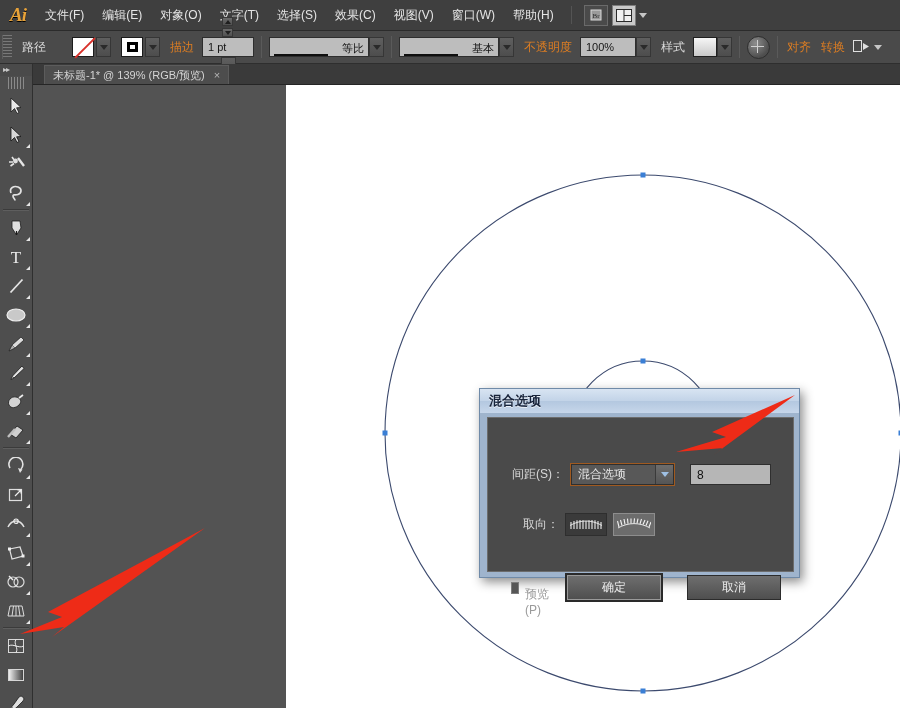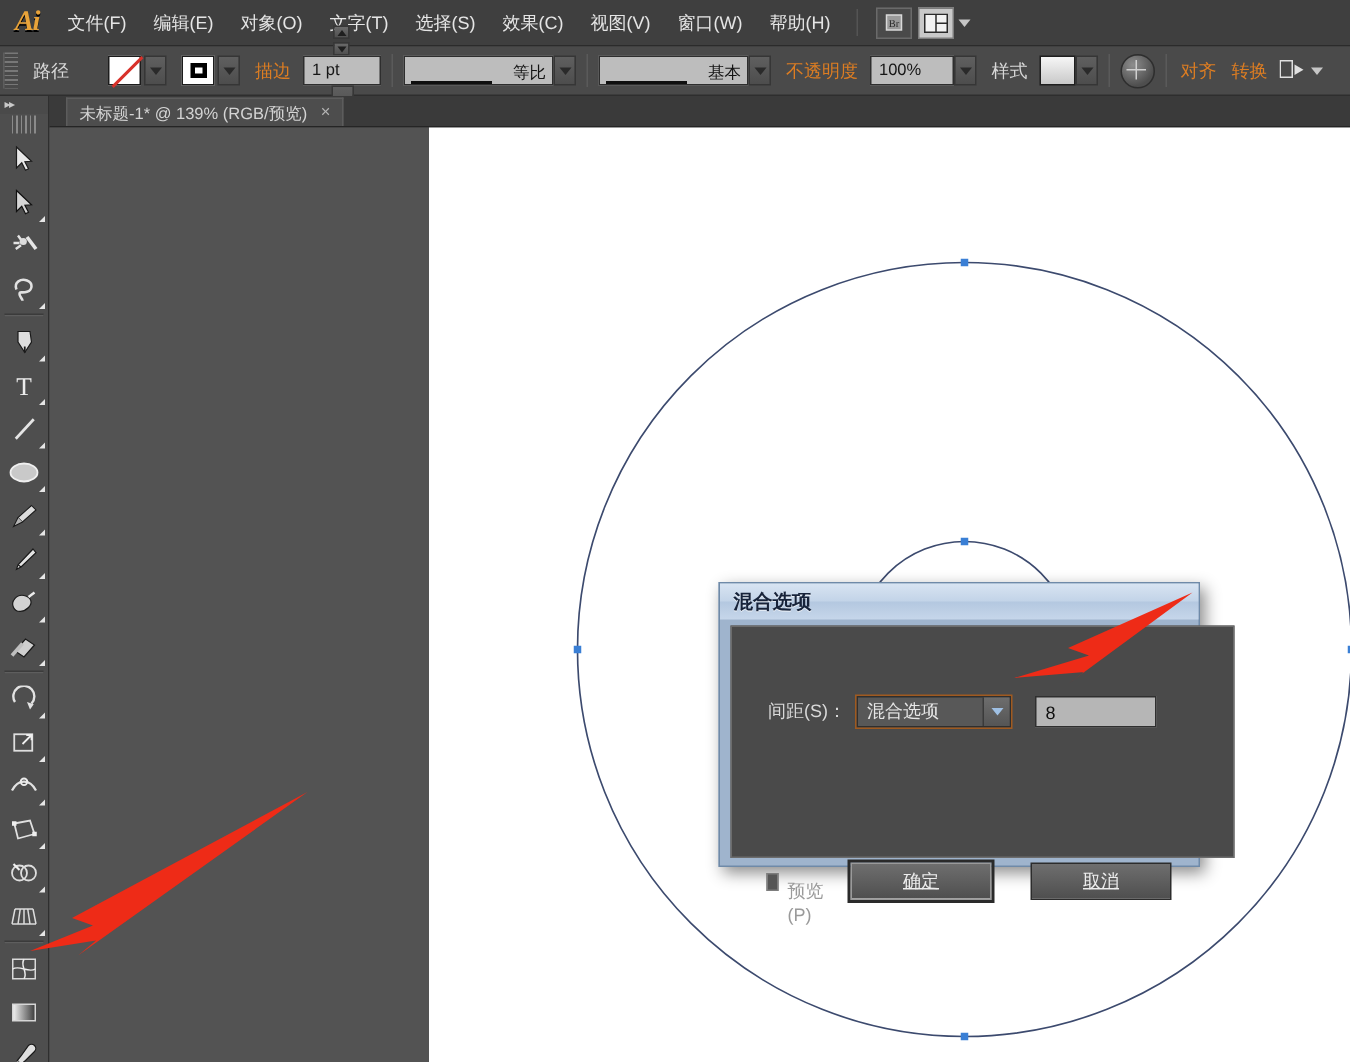--- a/index.html
+++ b/index.html
@@ -349,21 +349,21 @@
   }
   .dlg-title {
     font-size: 13px;
     color: #17233a;
     font-weight: bold;
     text-shadow: 0 1px 0 rgba(255,255,255,0.7);
   }
   .dlg-body {
     position: absolute;
     left: 7px; top: 28px;
-    width: 336px; height: 155px;
+    width: 307px; height: 155px;
     background: #4a4a4a;
     border: 1px solid #6c6c6c;
     box-sizing: border-box;
   }
   .row-spacing {
     position: absolute;
     left: 24px; top: 46px;
     display: flex; align-items: center;
   }
   .dlg-label {
@@ -440,21 +440,21 @@
     margin-top: 28px;
   }
   .dlg-btn {
     height: 25px;
     min-width: 94px;
     background: linear-gradient(#6e6e6e, #4f4f4f);
     border: 1px solid #2c2c2c;
     box-sizing: border-box;
     color: #ededed;
     font-size: 12px;
-    display: flex; align-items: center; justify-content: center; text-decoration: underline;
+    display: flex; align-items: center; justify-content: center;
   }
   .dlg-btn.primary {
     outline: 2px solid #2a2a2a;
     border: 1px solid #9a9a9a;
   }
   .sp-ok { margin-left: 18px; }
   .sp-cancel { margin-left: 26px; }
 </style>
 </head>
 <body>
@@ -793,20 +793,39 @@
         <span class="dlg-label">间距(S)：</span>
         <div class="dlg-combo">
           <span>混合选项</span>
           <span class="dlg-combo-btn">
               <span class="caret-dn"></span>
             </span>
         </div>
         <div class="dlg-input">8</div>
       </div>
 
+      <div class="row-orient">
+        <span class="dlg-label">取向：</span>
+        <div class="orient-btn">
+          <svg width="34" height="15" viewBox="0 0 34 15">
+            <g stroke="#ededed" stroke-width="1.1" fill="none">
+              <path d="M2 5 L2 12 M5 4 L5 12 M8 3.2 L8 12 M11 3 L11 12 M14 3.2 L14 12 M17 4 L17 12 M20 3.2 L20 12 M23 3 L23 12 M26 3.2 L26 12 M29 4 L29 12 M32 5 L32 12"></path>
+              <path d="M1 8.5 C6 5.5 12 4 17 4 C22 4 28 5.5 33 8.5" stroke-width="0.9"></path>
+            </g>
+          </svg>
+        </div>
+        <div class="orient-btn sel">
+          <svg width="34" height="15" viewBox="0 0 34 15">
+            <g stroke="#f3f3f3" stroke-width="1.1" fill="none">
+              <path d="M2 10 L0.5 4 M5 8.5 L3.5 3 M8 7.4 L7 2 M11 6.8 L10.5 1.6 M14 6.4 L14 1.4 M17 6.2 L17.5 1.4 M20 6.4 L21 1.6 M23 6.8 L24.5 2 M26 7.4 L28 3 M29 8.5 L31 3.8 M32 10 L34 5"></path>
+              <path d="M1 11 C6 8 12 6.6 17 6.6 C22 6.6 28 8 33 11" stroke-width="0.9"></path>
+            </g>
+          </svg>
+        </div>
+      </div>
 
       <div class="row-buttons">
         <span class="check-box"></span>
         <span class="check-label">预览(P)</span>
         <span class="dlg-btn primary sp-ok">确定</span>
         <span class="dlg-btn sp-cancel">取消</span>
       </div>
 
     </div>
   </div>

